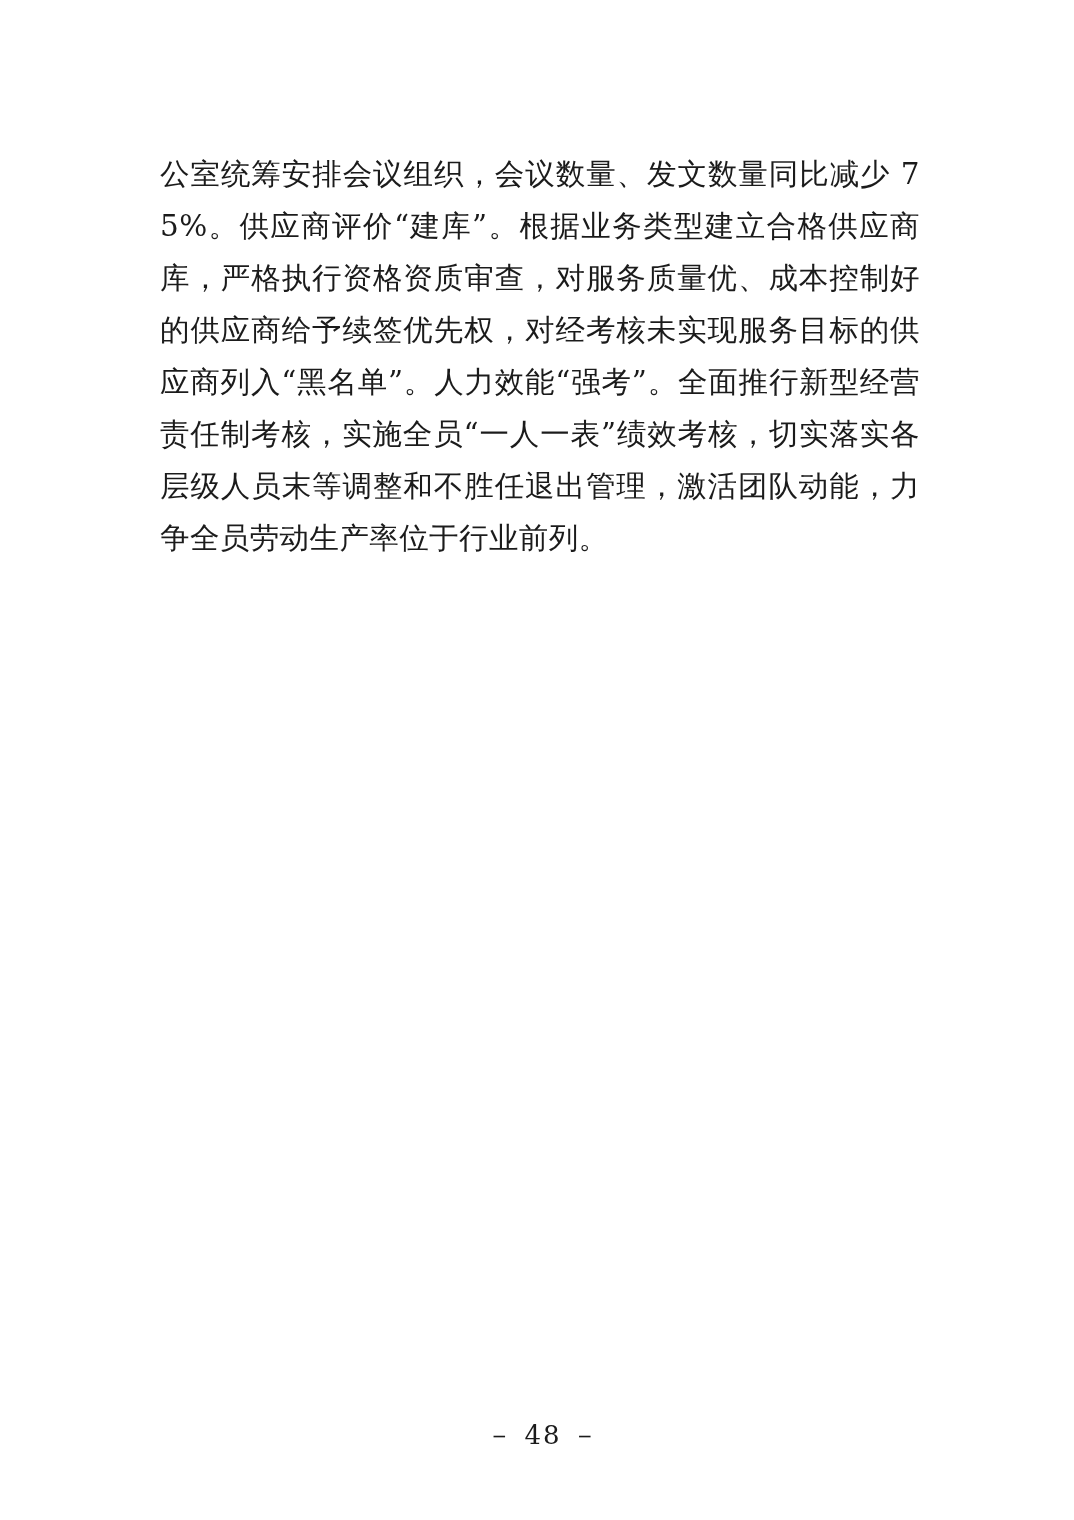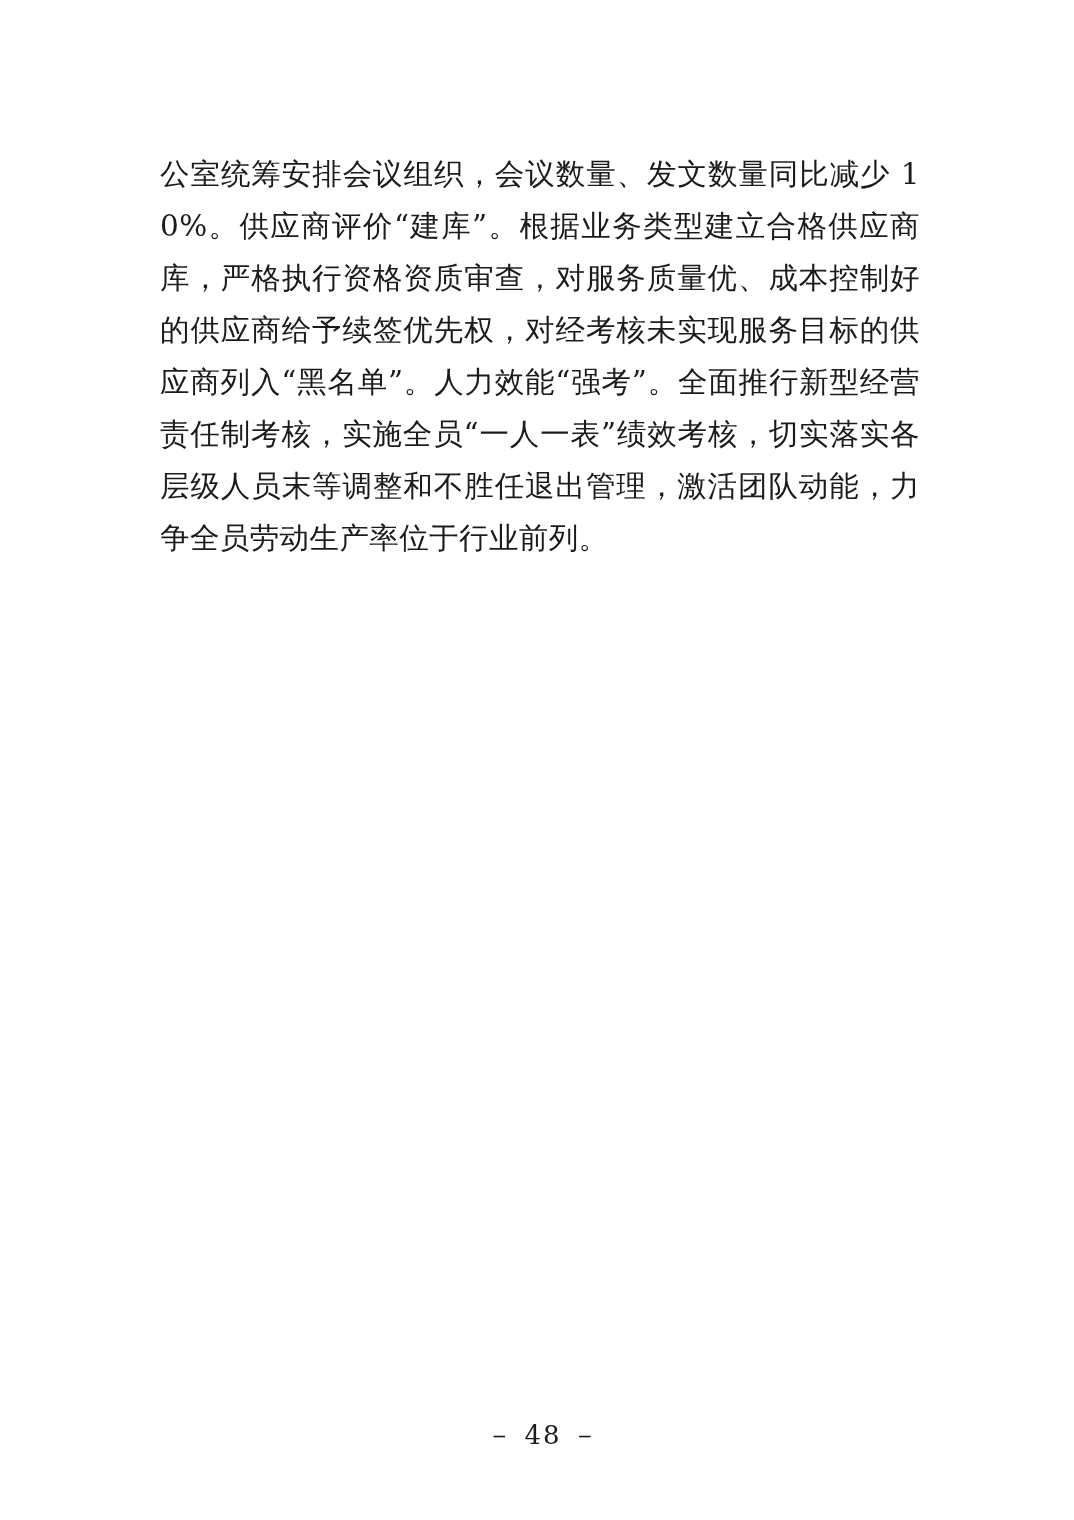--- a/index.html
+++ b/index.html
@@ -44,18 +44,18 @@
     color: #1b1b1b;
     letter-spacing: 2px;
   }
 </style>
 </head>
 <body>
 
 <div class="page">
 
   <div class="body-block">
-    <p class="body-text">公室统筹安排会议组织，会议数量、发文数量同比减少 10%。供应商评价“建库”。根据业务类型建立合格供应商库，严格执行资格资质审查，对服务质量优、成本控制好的供应商给予续签优先权，对经考核未实现服务目标的供应商列入“黑名单”。人力效能“强考”。全面推行新型经营责任制考核，实施全员“一人一表”绩效考核，切实落实各层级人员末等调整和不胜任退出管理，激活团队动能，力争全员劳动生产率位于行业前列。</p>
+    <p class="body-text">公室统筹安排会议组织，会议数量、发文数量同比减少 75%。供应商评价“建库”。根据业务类型建立合格供应商库，严格执行资格资质审查，对服务质量优、成本控制好的供应商给予续签优先权，对经考核未实现服务目标的供应商列入“黑名单”。人力效能“强考”。全面推行新型经营责任制考核，实施全员“一人一表”绩效考核，切实落实各层级人员末等调整和不胜任退出管理，激活团队动能，力争全员劳动生产率位于行业前列。</p>
   </div>
 
   <div class="page-number">－ 48 －</div>
 
 </div>
 
 </body></html>

